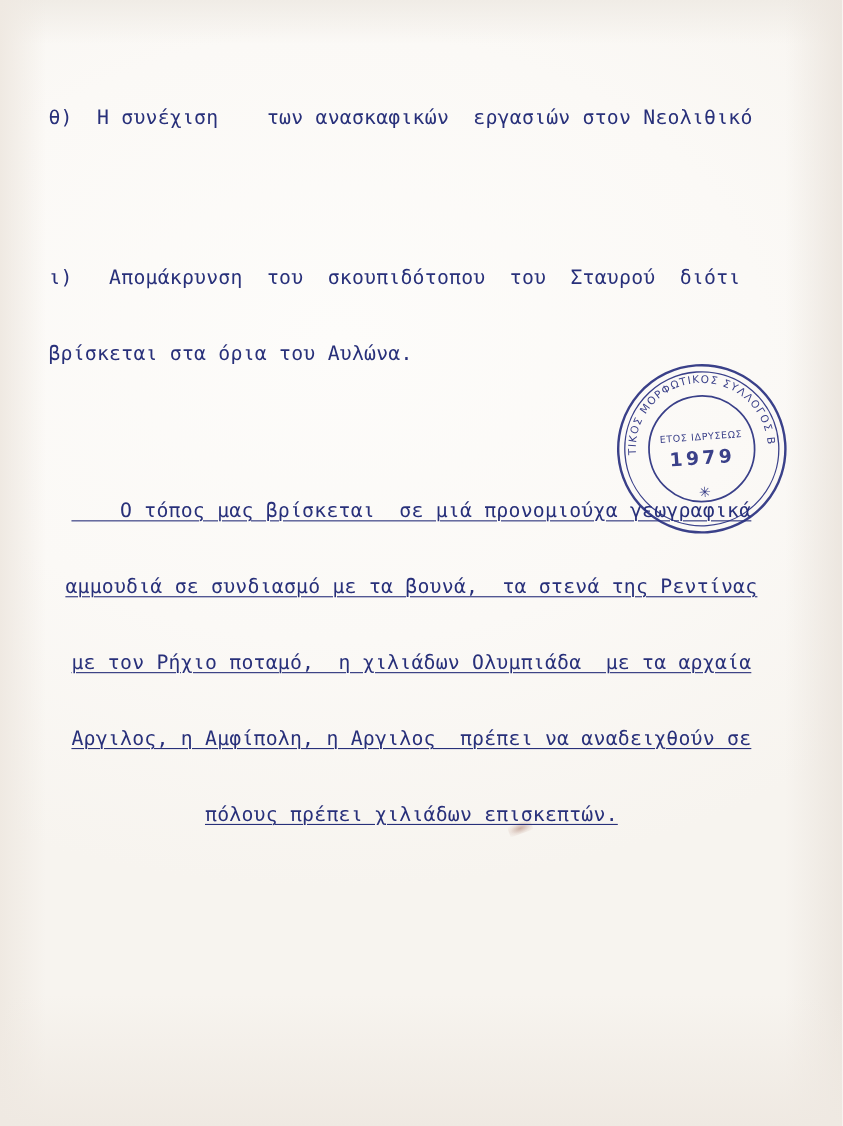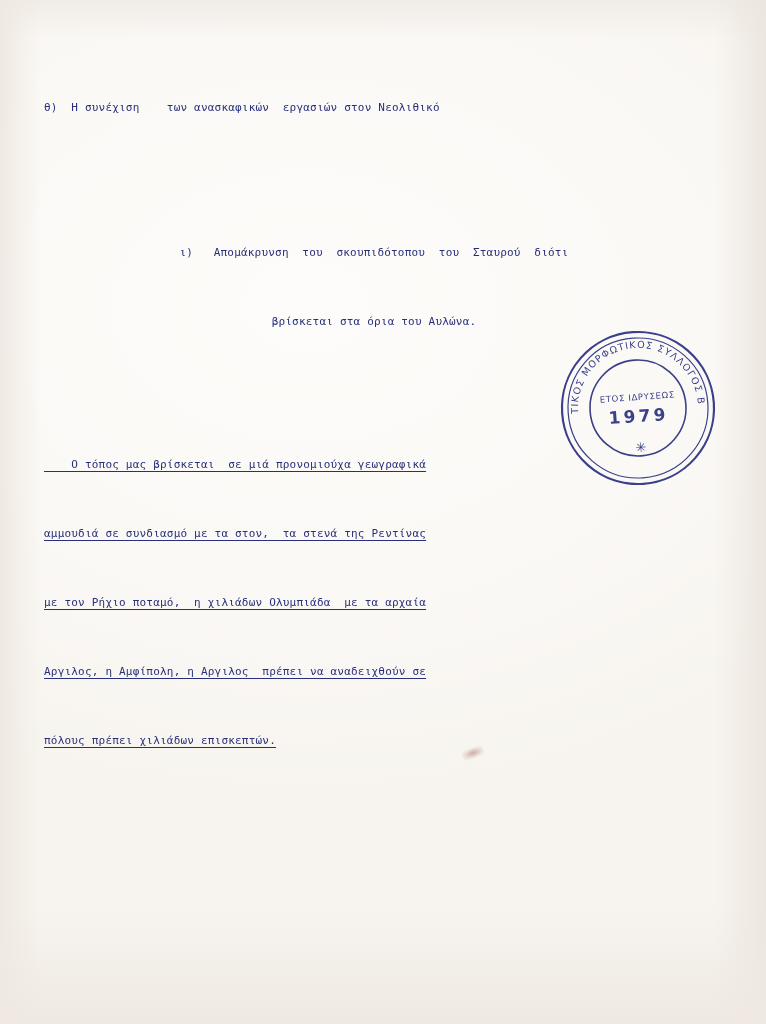--- a/index.html
+++ b/index.html
@@ -63,33 +63,33 @@
     transform: rotate(-20deg);
     pointer-events: none;
   }
 
   .text-body {
     position: absolute;
     left: 44px;
     top: 50px;
     width: 660px;
     color: #28307a;
-    font-size: 11px;
+    font-size: 18px;
     line-height: 23px;
     letter-spacing: 0.2px;
   }
 
   .para {
     margin: 0 0 0 0;
     white-space: pre-wrap;
   }
 
   .para.gap-a { margin-top: 0; }
-  .para.gap-b { margin-top: 30px; text-align: center; }
-  .para.gap-c { margin-top: 28px; }
+  .para.gap-b { margin-top: 30px; }
+  .para.gap-c { margin-top: 28px; text-align: center; }
 
   .underlined .line {
     display: block;
     text-decoration: underline;
     text-underline-offset: 3px;
     text-decoration-thickness: 1px;
   }
 
   .line { display: block; white-space: pre; }
 
@@ -128,21 +128,21 @@
       <span class="line">θ)  Η συνέχιση    των ανασκαφικών  εργασιών στον Νεολιθικό</span>
     </p>
 
     <p class="para gap-b">
       <span class="line">ι)   Απομάκρυνση  του  σκουπιδότοπου  του  Σταυρού  διότι</span>
       <span class="line">βρίσκεται στα όρια του Αυλώνα.</span>
     </p>
 
     <p class="para gap-c underlined">
       <span class="line">    Ο τόπος μας βρίσκεται  σε μιά προνομιούχα γεωγραφικά</span>
-      <span class="line">αμμουδιά σε συνδιασμό με τα στον,  τα στενά της Ρεντίνας</span>
+      <span class="line">αμμουδιά σε συνδιασμό με τα βουνά,  τα στενά της Ρεντίνας</span>
       <span class="line">με τον Ρήχιο ποταμό,  η χιλιάδων Ολυμπιάδα  με τα αρχαία</span>
       <span class="line">Αργιλος, η Αμφίπολη, η Αργιλος  πρέπει να αναδειχθούν σε</span>
       <span class="line">πόλους πρέπει χιλιάδων επισκεπτών.</span>
     </p>
 
   </div>
 
   <div class="stamp">
     <svg width="164" height="164" viewBox="0 0 164 164" xmlns="http://www.w3.org/2000/svg">
       <defs>

